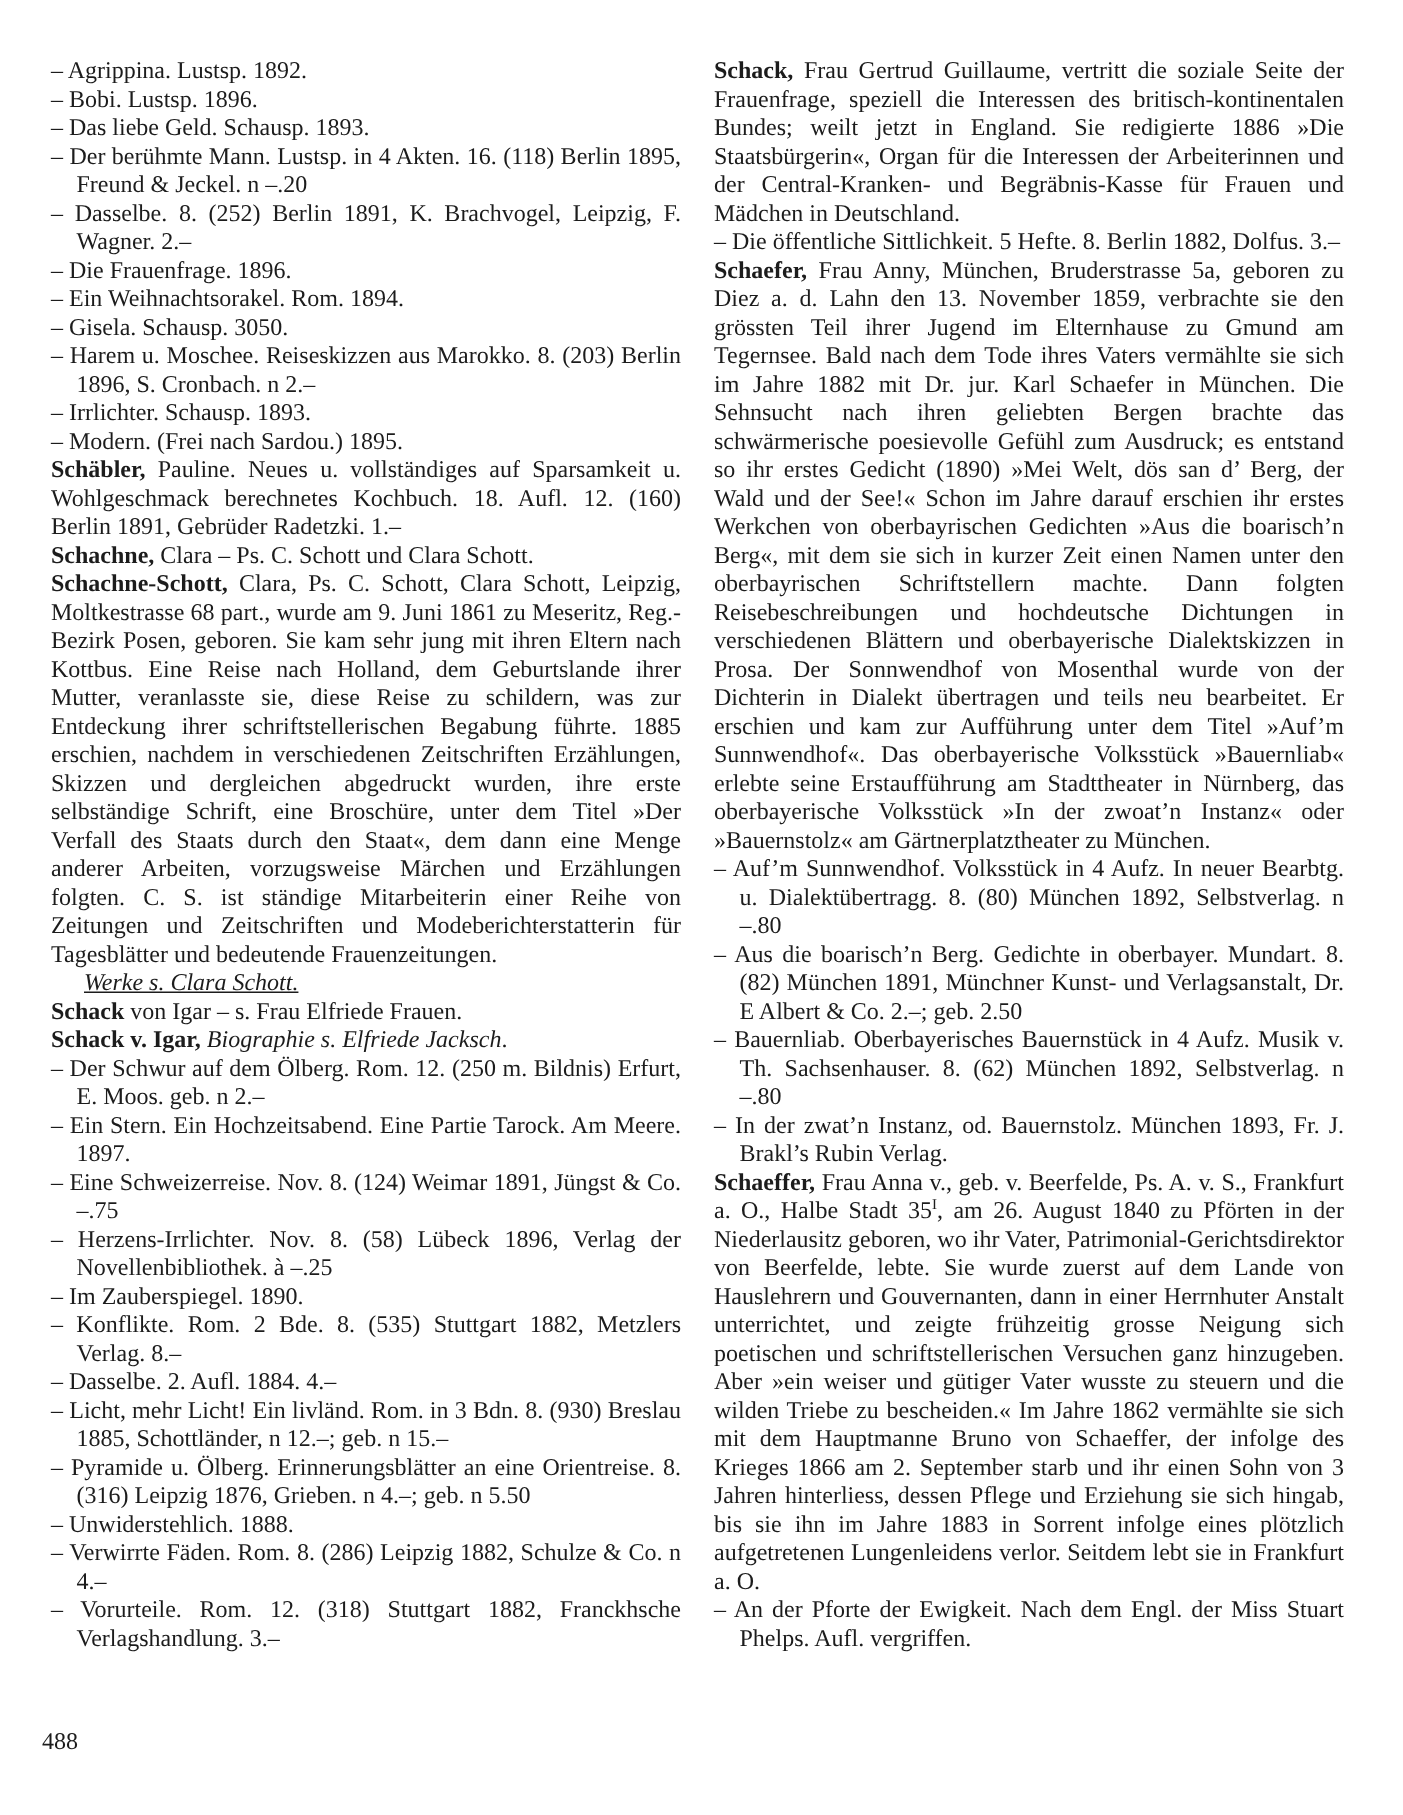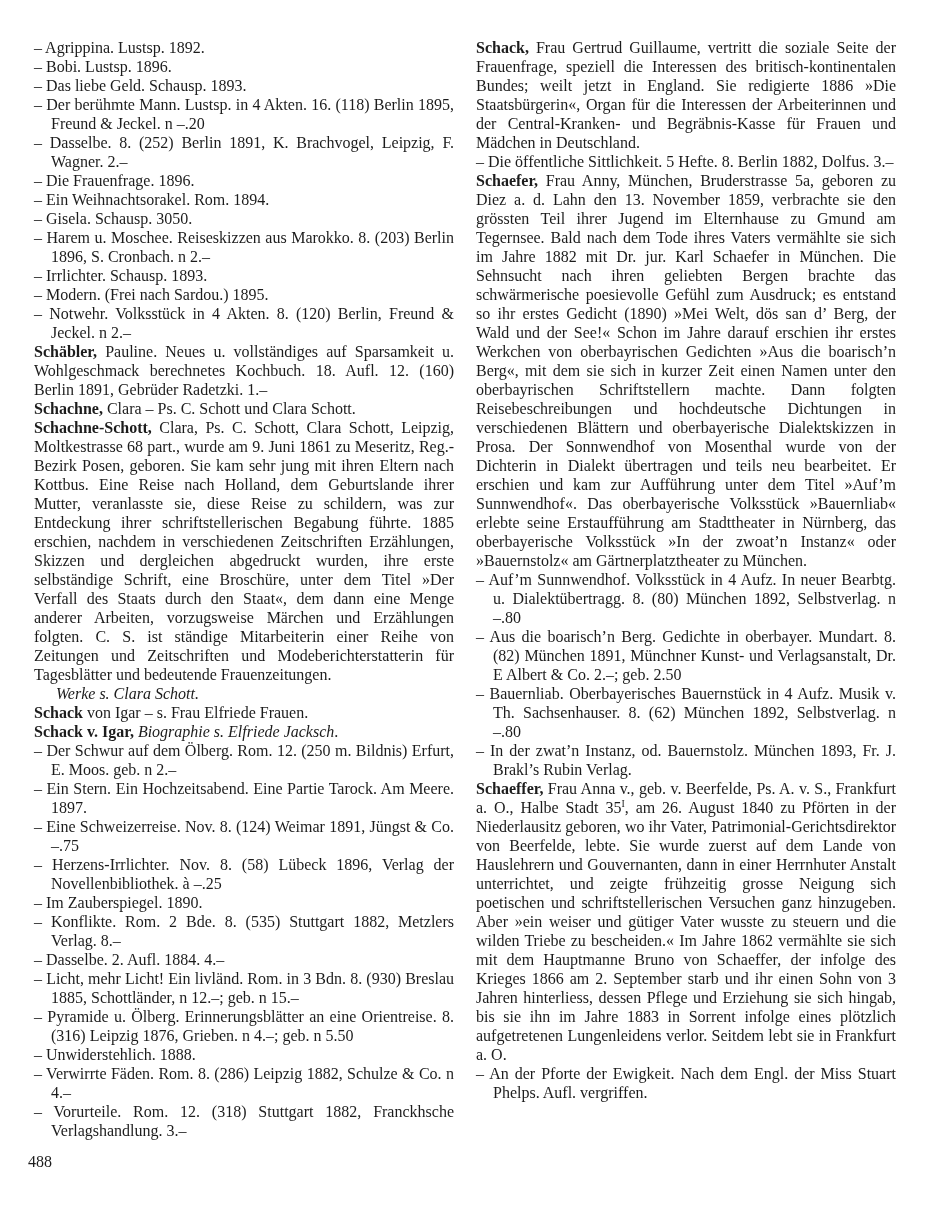--- a/index.html
+++ b/index.html
@@ -39,20 +39,21 @@
   .col p.entry {
     padding-left: 17px;
     text-indent: -17px;
   }
   .col p.lead {
     padding-left: 0;
     text-indent: 0;
   }
   .col p.werke {
     text-indent: 22px;
+    text-decoration: underline;
   }
   .seg-bold   { font-weight: 700; }
   .seg-italic { font-style: italic; }
   .seg-normal { }
   .seg-sup    { vertical-align: super; font-size: 62%; line-height: 0; }
   .pagenum {
     position: absolute;
     left: 28px;
     top: 1155px;
     font-size: 16px;
@@ -70,21 +71,20 @@
         <p class="entry"><span class="seg-normal">– Bobi. Lustsp. 1896.</span></p>
         <p class="entry"><span class="seg-normal">– Das liebe Geld. Schausp. 1893.</span></p>
         <p class="entry"><span class="seg-normal">– Der berühmte Mann. Lustsp. in 4 Akten. 16. (118) Berlin 1895, Freund &amp; Jeckel. n –.20</span></p>
         <p class="entry"><span class="seg-normal">– Dasselbe. 8. (252) Berlin 1891, K. Brachvogel, Leipzig, F. Wagner. 2.–</span></p>
         <p class="entry"><span class="seg-normal">– Die Frauenfrage. 1896.</span></p>
         <p class="entry"><span class="seg-normal">– Ein Weihnachtsorakel. Rom. 1894.</span></p>
         <p class="entry"><span class="seg-normal">– Gisela. Schausp. 3050.</span></p>
         <p class="entry"><span class="seg-normal">– Harem u. Moschee. Reiseskizzen aus Marokko. 8. (203) Berlin 1896, S. Cronbach. n 2.–</span></p>
         <p class="entry"><span class="seg-normal">– Irrlichter. Schausp. 1893.</span></p>
         <p class="entry"><span class="seg-normal">– Modern. (Frei nach Sardou.) 1895.</span></p>
-        <p class="entry"><span class="seg-normal">– Notwehr. Volksstück in 4 Akten. 8. (120) Berlin, Freund &amp; Jeckel. n 2.–</span></p>
         <p class="lead"><span class="seg-bold">Schäbler,</span><span class="seg-normal"> Pauline. Neues u. vollständiges auf Sparsamkeit u. Wohlgeschmack berechnetes Kochbuch. 18. Aufl. 12. (160) Berlin 1891, Gebrüder Radetzki. 1.–</span></p>
         <p class="lead"><span class="seg-bold">Schachne,</span><span class="seg-normal"> Clara – Ps. C. Schott und Clara Schott.</span></p>
         <p class="lead"><span class="seg-bold">Schachne-Schott,</span><span class="seg-normal"> Clara, Ps. C. Schott, Clara Schott, Leipzig, Moltkestrasse 68 part., wurde am 9. Juni 1861 zu Meseritz, Reg.-Bezirk Posen, geboren. Sie kam sehr jung mit ihren Eltern nach Kottbus. Eine Reise nach Holland, dem Geburtslande ihrer Mutter, veranlasste sie, diese Reise zu schildern, was zur Entdeckung ihrer schriftstellerischen Begabung führte. 1885 erschien, nachdem in verschiedenen Zeitschriften Erzählungen, Skizzen und dergleichen abgedruckt wurden, ihre erste selbständige Schrift, eine Broschüre, unter dem Titel »Der Verfall des Staats durch den Staat«, dem dann eine Menge anderer Arbeiten, vorzugsweise Märchen und Erzählungen folgten. C. S. ist ständige Mitarbeiterin einer Reihe von Zeitungen und Zeitschriften und Modeberichterstatterin für Tagesblätter und bedeutende Frauenzeitungen.</span></p>
         <p class="werke"><span class="seg-italic">Werke s. Clara Schott.</span></p>
         <p class="lead"><span class="seg-bold">Schack</span><span class="seg-normal"> von Igar – s. Frau Elfriede Frauen.</span></p>
         <p class="lead"><span class="seg-bold">Schack v. Igar,</span><span class="seg-normal"> </span><span class="seg-italic">Biographie s. Elfriede Jacksch</span><span class="seg-normal">.</span></p>
         <p class="entry"><span class="seg-normal">– Der Schwur auf dem Ölberg. Rom. 12. (250 m. Bildnis) Erfurt, E. Moos. geb. n 2.–</span></p>
         <p class="entry"><span class="seg-normal">– Ein Stern. Ein Hochzeitsabend. Eine Partie Tarock. Am Meere. 1897.</span></p>
         <p class="entry"><span class="seg-normal">– Eine Schweizerreise. Nov. 8. (124) Weimar 1891, Jüngst &amp; Co. –.75</span></p>
         <p class="entry"><span class="seg-normal">– Herzens-Irrlichter. Nov. 8. (58) Lübeck 1896, Verlag der Novellenbibliothek. à –.25</span></p>

